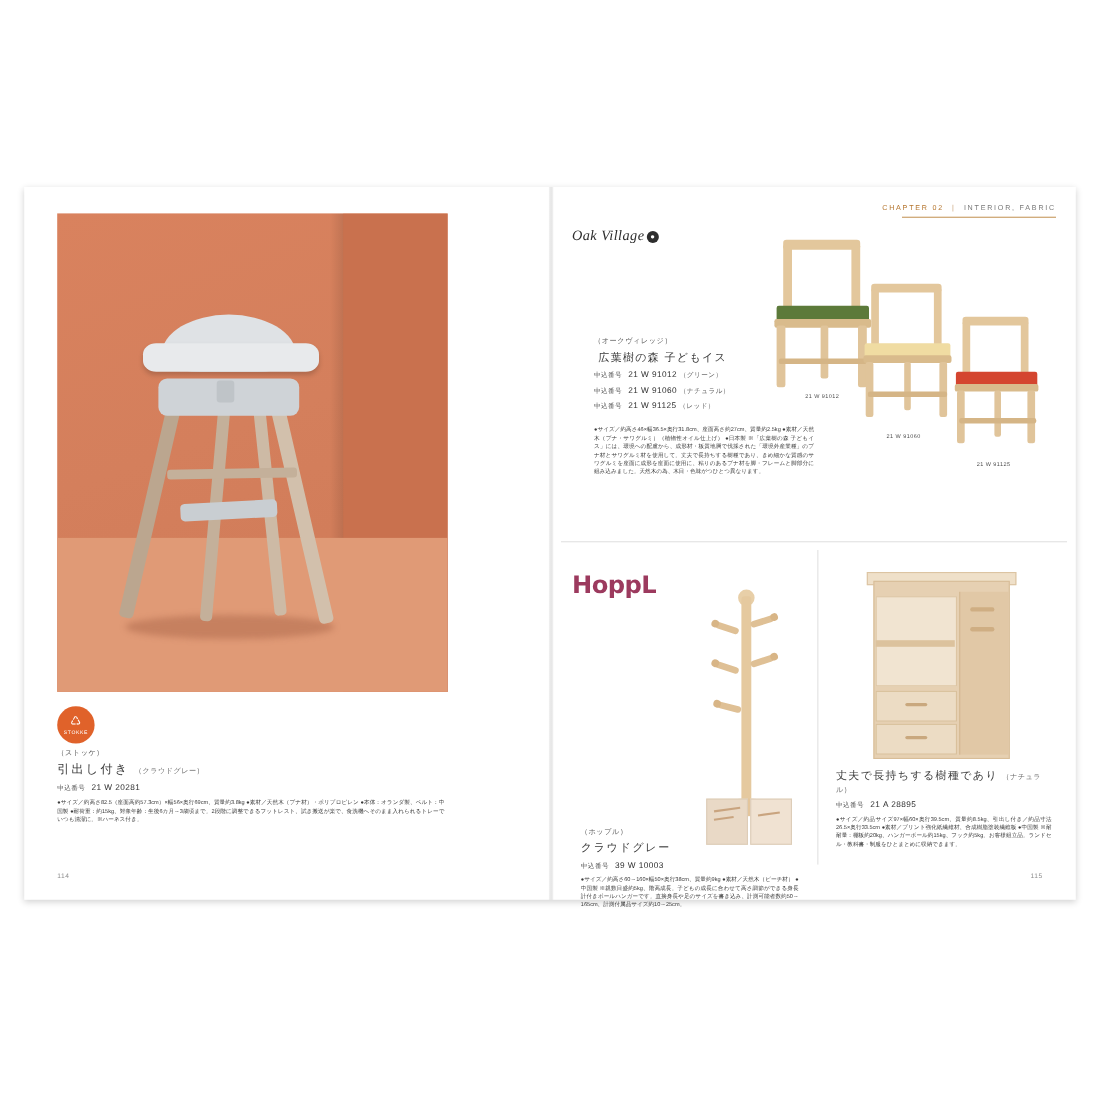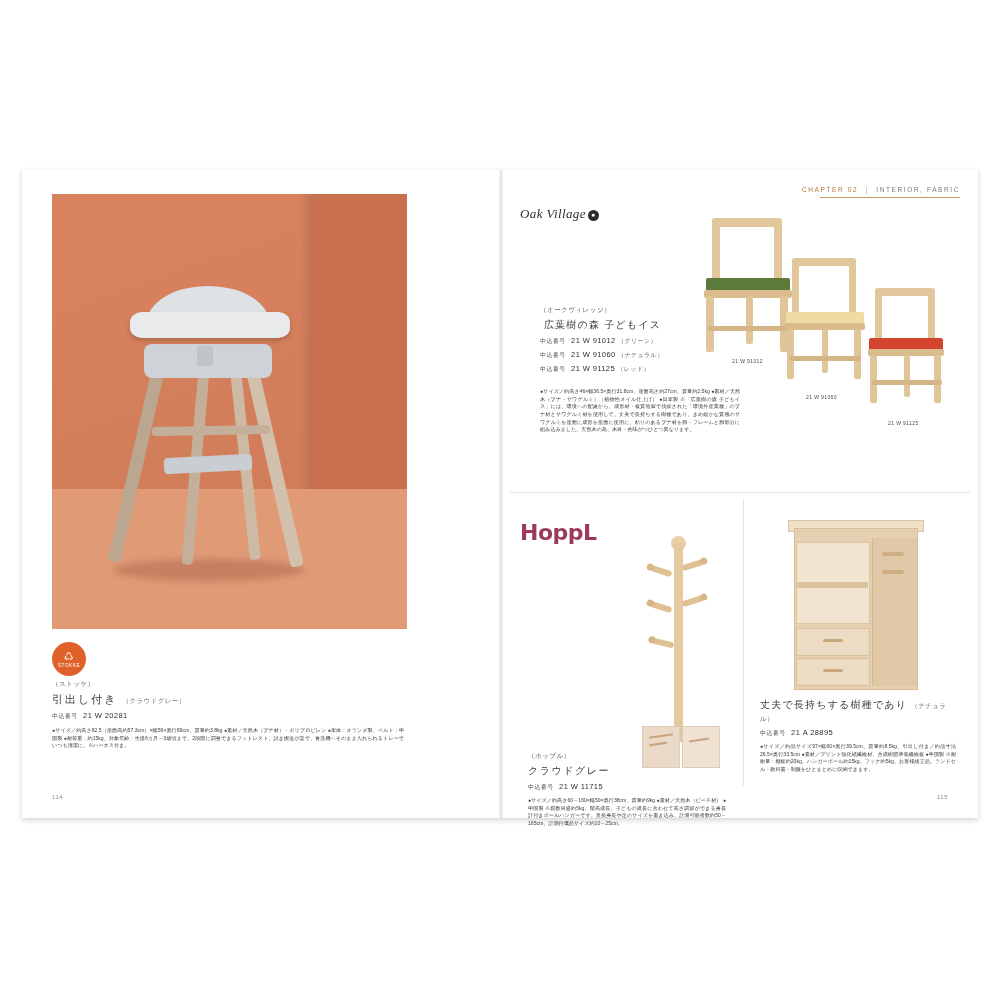--- a/index.html
+++ b/index.html
@@ -632,21 +632,21 @@
         <div class="ip b">
           <div class="scribble" style="top:12px; width:20px;"></div>
         </div>
       </div>
 
       <div id="hoppl-text">
         <div class="prod-sub">（ホッブル）</div>
         <div class="prod-name" style="font-size:10px; letter-spacing:1.5px;">クラウドグレー</div>
         <div class="prod-code">
           <span class="lbl">中込番号</span>
-          <span>21 W 11715</span>
+          <span>39 W 10003</span>
         </div>
         <div class="spec" id="hoppl-spec">●サイズ／約高さ60～160×幅50×奥行38cm、質量約9kg ●素材／天然木（ビーチ材） ●中国製 ※親数目盛約5kg、階高成長。子どもの成長に合わせて高さ調節ができる身長計付きポールハンガーです。直接身長や足のサイズを書き込み、計測可能者数約50～165cm、計測付属品サイズ約10～25cm。</div>
       </div>
     </div>
 
     <div id="panel-rack">
 
       <div class="rack-art">
         <div class="rack-top"></div>
         <div class="rack-body"></div>

